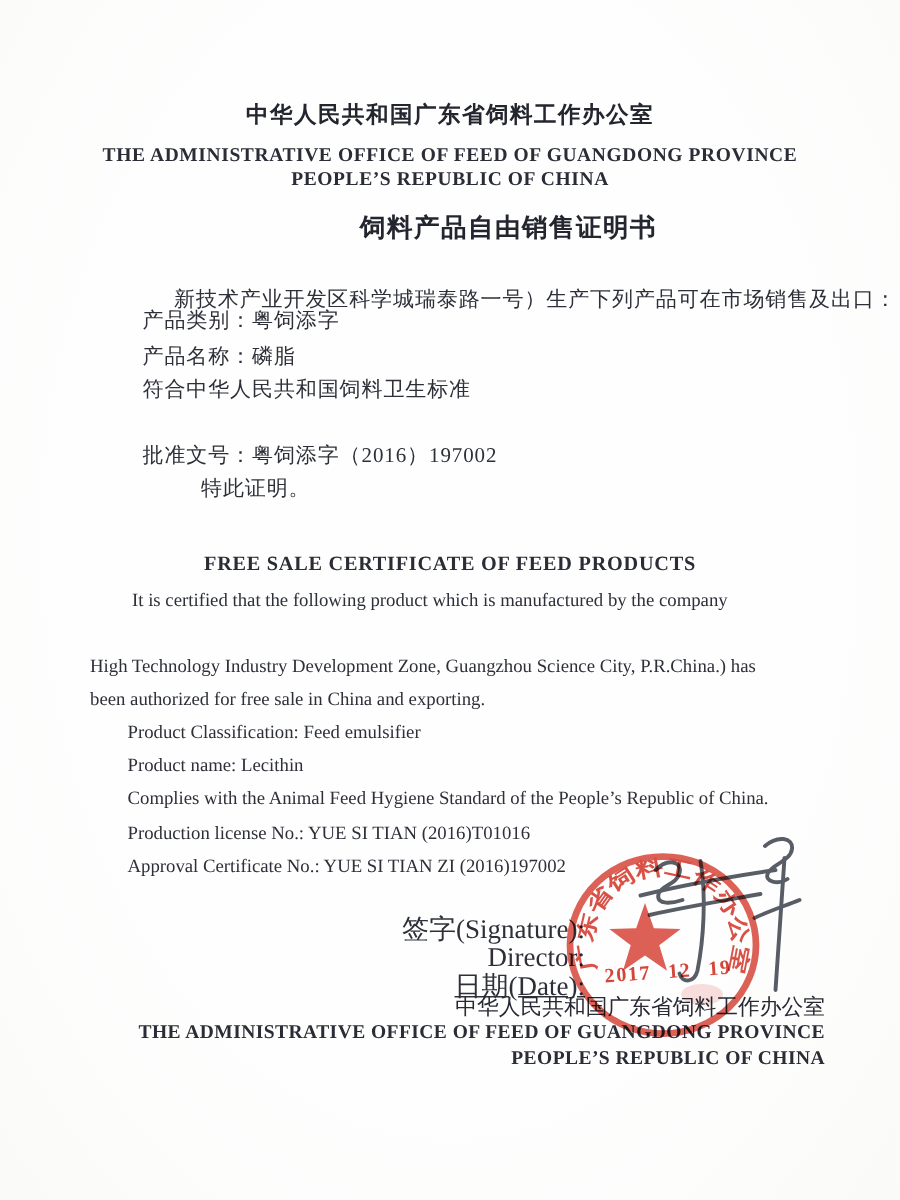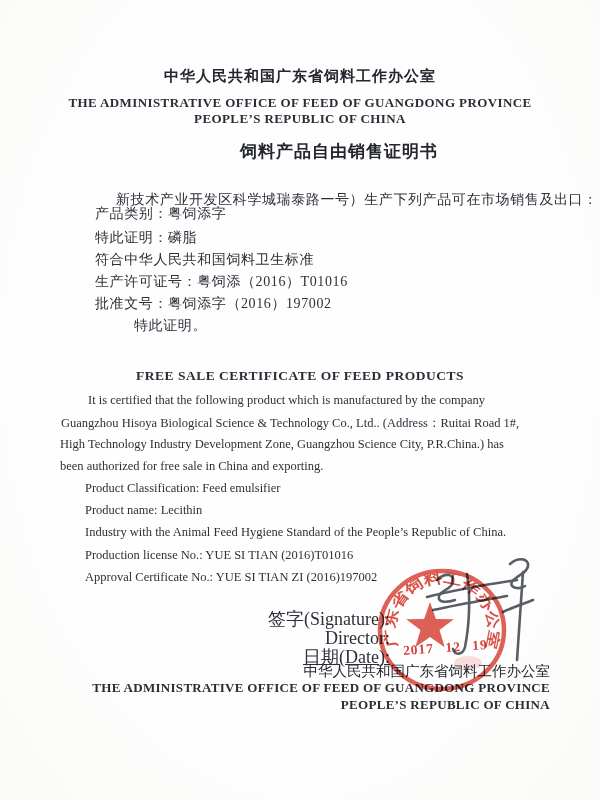--- a/index.html
+++ b/index.html
@@ -72,34 +72,32 @@
 <div class="page">
 
   <div class="abs center b cn-office-title">中华人民共和国广东省饲料工作办公室</div>
   <div class="abs center b en-office-1">THE ADMINISTRATIVE OFFICE OF FEED OF GUANGDONG PROVINCE</div>
   <div class="abs center b en-office-2">PEOPLE’S REPUBLIC OF CHINA</div>
 
   <div class="abs center b cert-title">饲料产品自由销售证明书</div>
 
   <div class="abs cn-body cn-intro-2">新技术产业开发区科学城瑞泰路一号）生产下列产品可在市场销售及出口：</div>
   <div class="abs cn-body cn-d1">产品类别：粤饲添字</div>
-  <div class="abs cn-body cn-d2">特此证明：磷脂</div>
+  <div class="abs cn-body cn-d2">产品名称：磷脂</div>
   <div class="abs cn-body cn-d3">符合中华人民共和国饲料卫生标准</div>
-  <div class="abs cn-body cn-d4">生产许可证号：粤饲添（2016）T01016</div>
   <div class="abs cn-body cn-d5">批准文号：粤饲添字（2016）197002</div>
   <div class="abs cn-body cn-d6">特此证明。</div>
 
   <div class="abs center b en-title">FREE SALE CERTIFICATE OF FEED PRODUCTS</div>
   <div class="abs en-body en-p1">It is certified that the following product which is manufactured by the company</div>
-  <div class="abs en-body en-p2">Guangzhou Hisoya Biological Science &amp; Technology Co., Ltd.. (Address：Ruitai Road 1#,</div>
   <div class="abs en-body en-p3">High Technology Industry Development Zone, Guangzhou Science City, P.R.China.) has</div>
   <div class="abs en-body en-p4">been authorized for free sale in China and exporting.</div>
   <div class="abs en-body en-d1">Product Classification: Feed emulsifier</div>
   <div class="abs en-body en-d2">Product name: Lecithin</div>
-  <div class="abs en-body en-d3">Industry with the Animal Feed Hygiene Standard of the People’s Republic of China.</div>
+  <div class="abs en-body en-d3">Complies with the Animal Feed Hygiene Standard of the People’s Republic of China.</div>
   <div class="abs en-body en-d4">Production license No.: YUE SI TIAN (2016)T01016</div>
   <div class="abs en-body en-d5">Approval Certificate No.: YUE SI TIAN ZI (2016)197002</div>
 
   <div class="abs sig-line sig-label">签字(Signature):</div>
   <div class="abs sig-line director-label">Director:</div>
   <div class="abs sig-line date-label">日期(Date):</div>
   <div class="abs date-stamp">2017 12 19</div>
 
   <div class="abs footer-cn">中华人民共和国广东省饲料工作办公室</div>
   <div class="abs b footer-en-1">THE ADMINISTRATIVE OFFICE OF FEED OF GUANGDONG PROVINCE</div>

